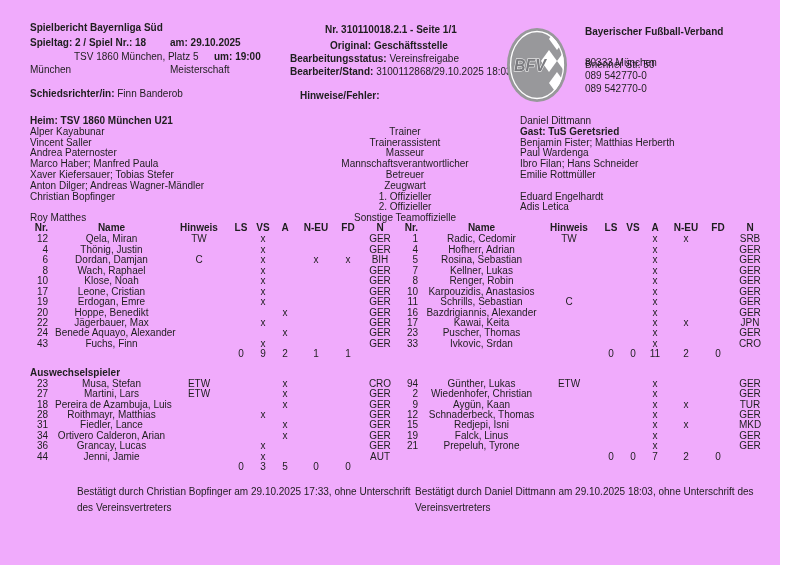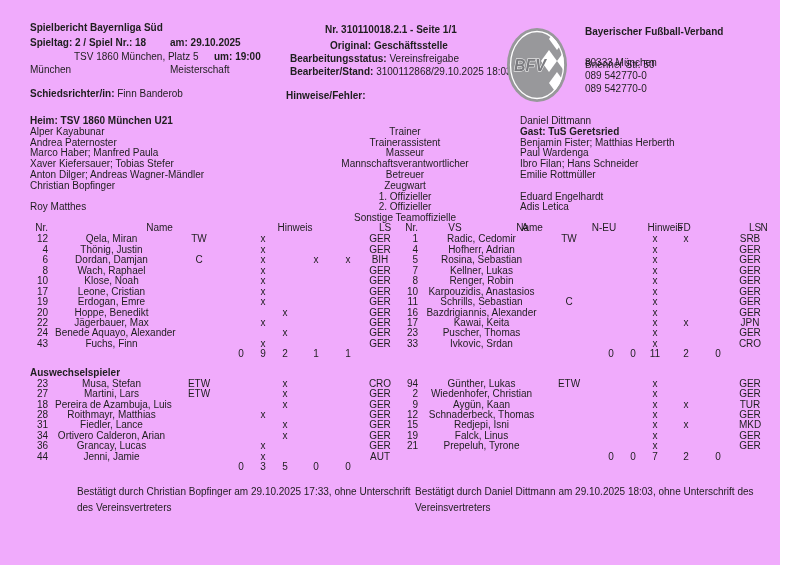--- a/index.html
+++ b/index.html
@@ -12,21 +12,21 @@
   .oline{height:10.8px;line-height:10.8px;white-space:nowrap;}
   #off-home{left:30px;width:250px;}
   #off-roles{left:280px;width:250px;text-align:center;}
   #off-guest{left:520px;width:265px;}
   
   .tbl{position:absolute;top:223px;}
   #tbl-home{left:30px;}
   #tbl-guest{left:400px;}
   .trow{display:grid;grid-template-columns:18px 120px 62px 22px 22px 22px 40px 24px 40px;
         height:10.45px;line-height:10.45px;}
-  .thead{font-weight:normal;margin-bottom:1px;gap:48px;}
+  .thead{font-weight:bold;margin-bottom:1px;}
   .tc{text-align:center;white-space:nowrap;}
   .tc-nr{text-align:right;}
   .tc-name{text-align:center;padding-left:7px;}
   .subs-label{margin-top:6px;height:13px;line-height:13px;font-weight:bold;white-space:nowrap;}
   
   .foot{position:absolute;top:484px;line-height:16px;white-space:normal;}
   #foot-home{left:45px;width:352px;margin-left:32px;}
   #foot-guest{left:415px;width:372px;}
   
   .logo{position:absolute;left:505px;top:26px;width:64px;height:78px;}
@@ -63,21 +63,21 @@
   <div class="abs b" style="left:290px;top:24px;padding-left:35px;">Nr. 310110018.2.1 - Seite 1/1</div>
   <div class="abs b" style="left:330px;top:40px;">Original: Geschäftsstelle</div>
   <div class="abs" style="left:290px;top:53px;">
     <span class="b">Bearbeitungsstatus:</span>
     <span>Vereinsfreigabe</span>
   </div>
   <div class="abs" style="left:290px;top:66px;">
     <span class="b">Bearbeiter/Stand:</span>
     <span>3100112868/29.10.2025 18:03</span>
   </div>
-  <div class="abs b" style="left:286px;top:90px;">Hinweise/Fehler:</div>
+  <div class="abs b" style="left:300px;top:90px;">Hinweise/Fehler:</div>
 
   <div class="logo">
     <svg width="64" height="78" viewBox="0 0 64 78">
       <defs>
         <clipPath id="lc">
             <ellipse cx="32" cy="39" rx="27" ry="34"></ellipse>
           </clipPath>
       </defs>
       <ellipse cx="32" cy="39" rx="30" ry="37" fill="#98989b"></ellipse>
       <ellipse cx="32" cy="39" rx="26.5" ry="33.5" fill="none" stroke="#ffffff" stroke-width="1.3"></ellipse>
@@ -94,20 +94,21 @@
 
   <div class="abs b" style="left:585px;top:26px;">Bayerischer Fußball-Verband</div>
   <div class="abs" style="left:585px;top:59px;">Brienner Str. 50</div>
   <div class="abs" style="left:585px;top:57px;">80333 München</div>
   <div class="abs" style="left:585px;top:70px;">089 542770-0</div>
   <div class="abs" style="left:585px;top:83px;">089 542770-0</div>
 
   <div id="off-home" class="offcol">
       <div class="oline b">Heim: TSV 1860 München U21</div>
       <div class="oline">Alper Kayabunar</div>
+      <div class="oline">Vincent Saller</div>
       <div class="oline">Andrea Paternoster</div>
       <div class="oline">Marco Haber; Manfred Paula</div>
       <div class="oline">Xaver Kiefersauer; Tobias Stefer</div>
       <div class="oline">Anton Dilger; Andreas Wagner-Mändler</div>
       <div class="oline">Christian Bopfinger</div>
       <div class="oline">&nbsp;</div>
       <div class="oline">Roy Matthes</div>
     </div>
   <div id="off-roles" class="offcol">
       <div class="oline">&nbsp;</div>

